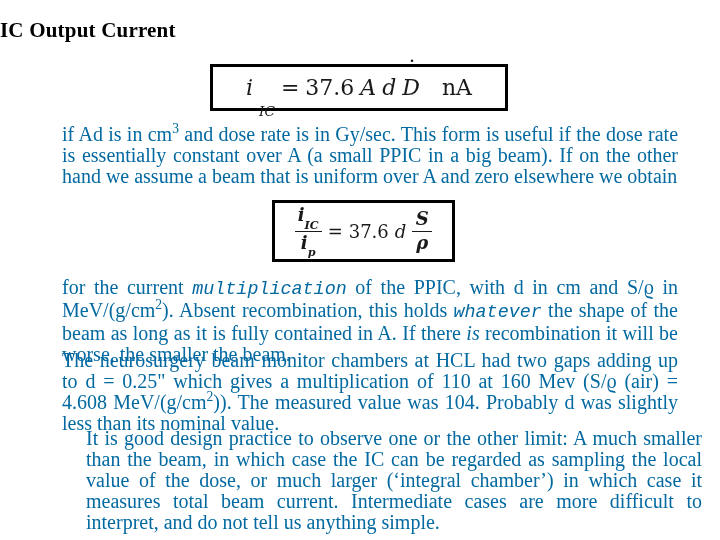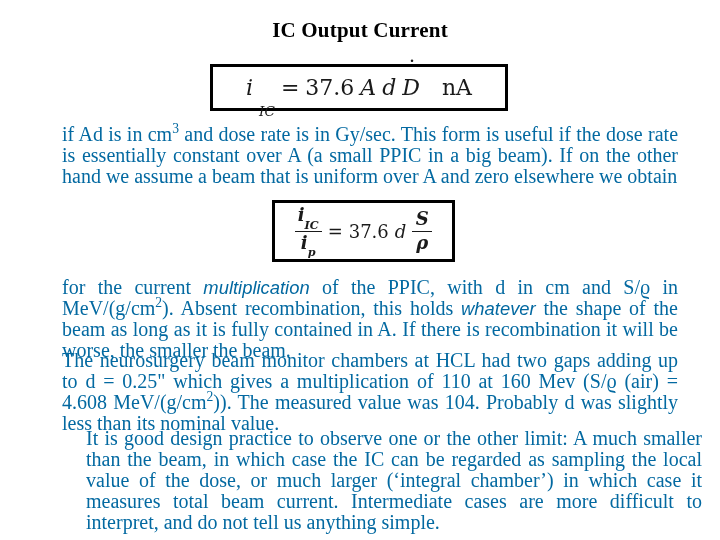--- a/index.html
+++ b/index.html
@@ -20,21 +20,20 @@
     position: absolute;
     inset: 0;
     background: #ffffff;
   }
 
   .slide-title {
     position: absolute;
     top: 18px;
     left: 0;
     width: 720px;
-    text-align: center;
     font-size: 21px;
     font-weight: bold;
     letter-spacing: 0.2px;
     font-family: "Liberation Serif", "DejaVu Serif", serif;
   }
 
   
   .eq-box {
     position: absolute;
     background: #ffffff;
@@ -128,24 +127,24 @@
   }
   .para > span { }
 
   #para1 { top: 124px; }
   #para2 { top: 277px; }
   #para3 { top: 350px; font-family: Liberation Serif, serif; }
   #para4 { top: 428px; margin-left: 24px; }
 
   .emph-script {
     font-style: italic;
-    font-family: Liberation Sans, sans-serif;
+    font-family: Liberation Mono, monospace;
     font-size: 0.92em;
   }
-  .emph-it { }
+  .emph-it { font-style: italic; }
   sup.sup { font-size: 0.68em; vertical-align: super; line-height: 0; }
 </style>
 </head>
 <body>
 
 <div class="slide">
 
   <div class="slide-title">IC Output Current</div>
 
   <div class="eq-box" id="eq1">

